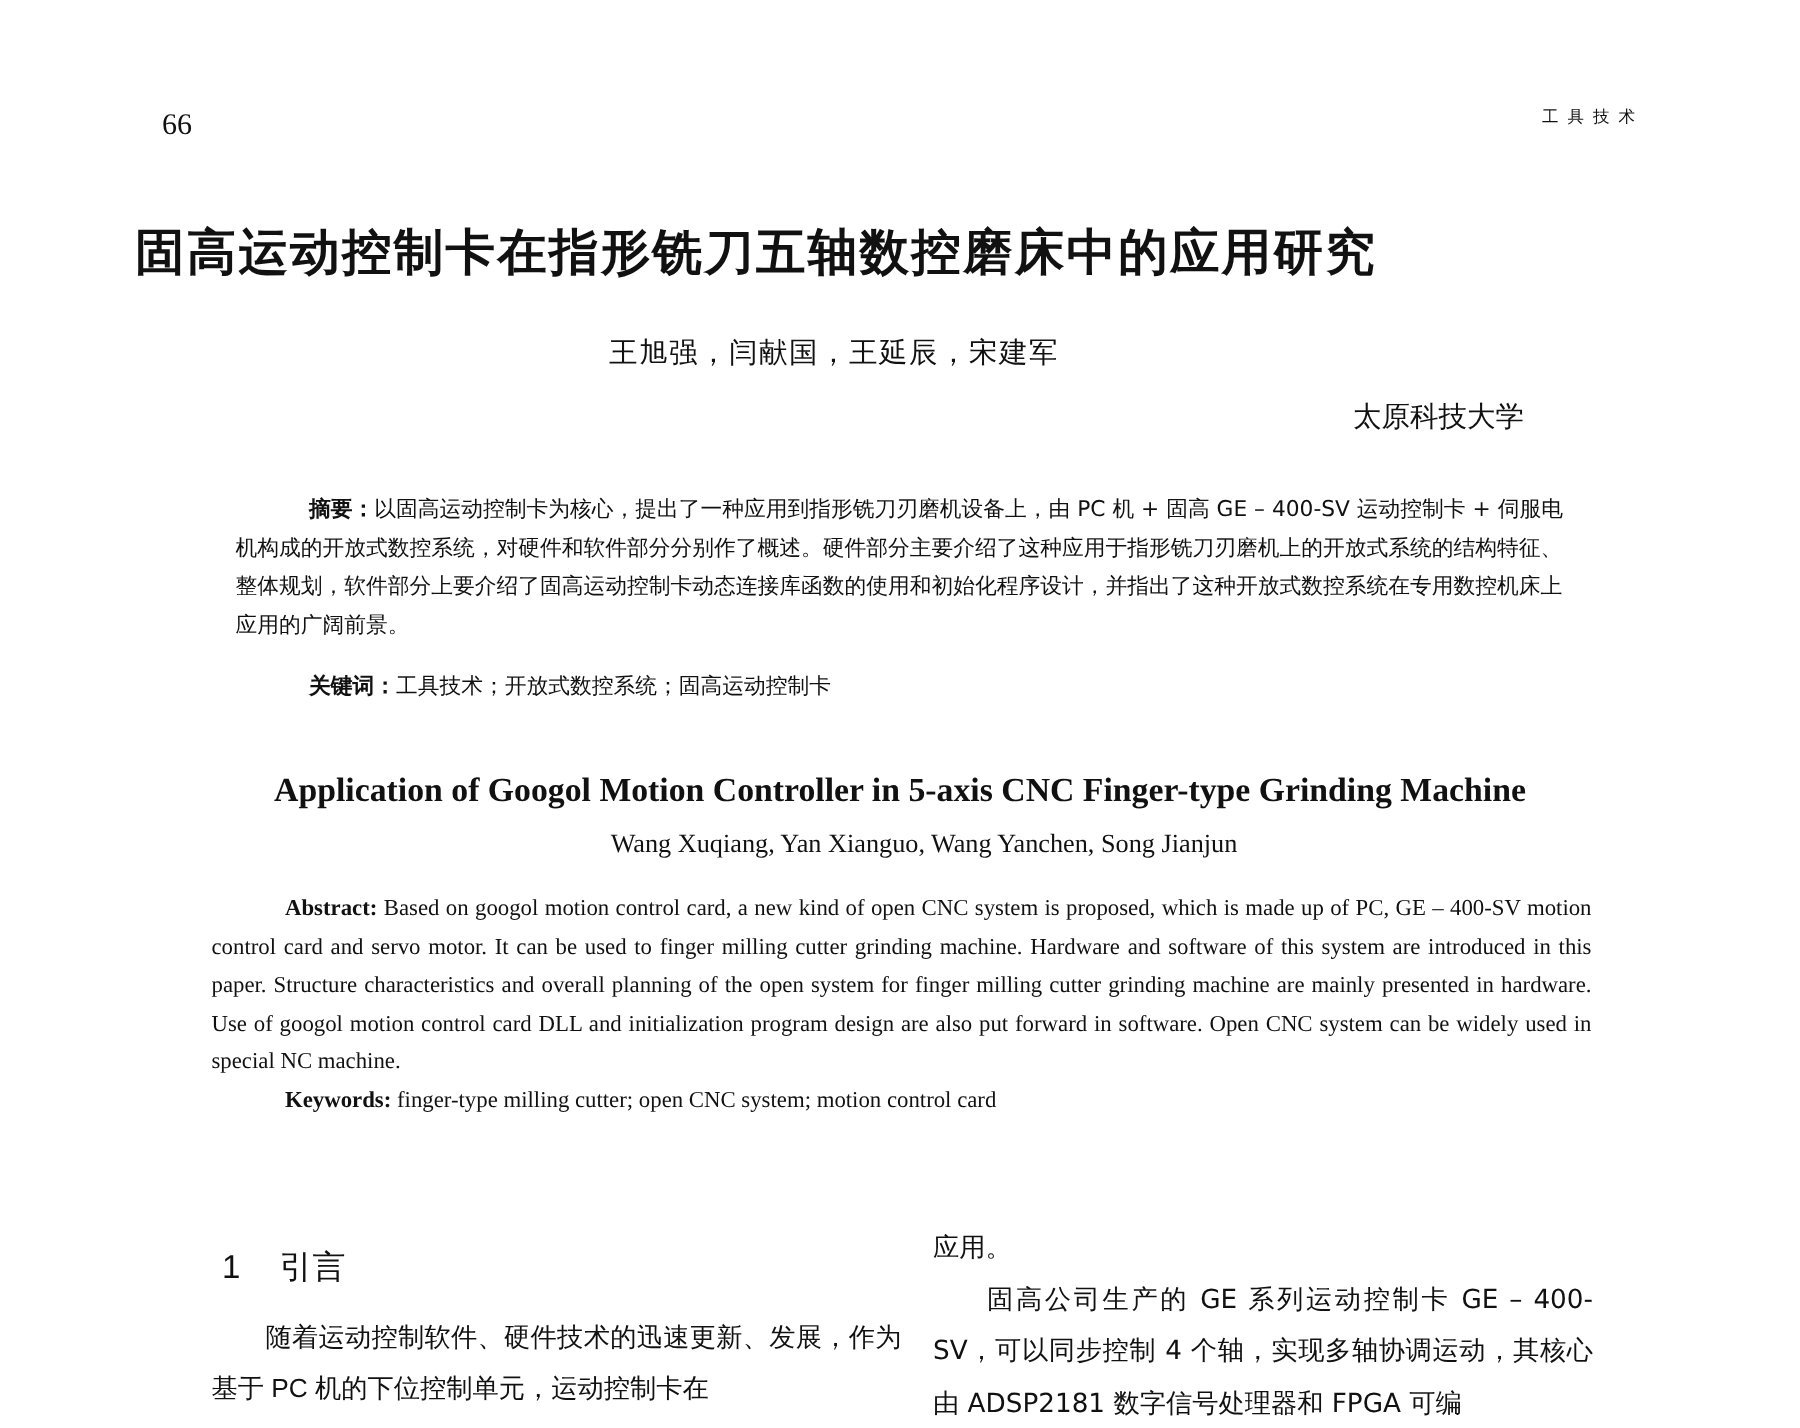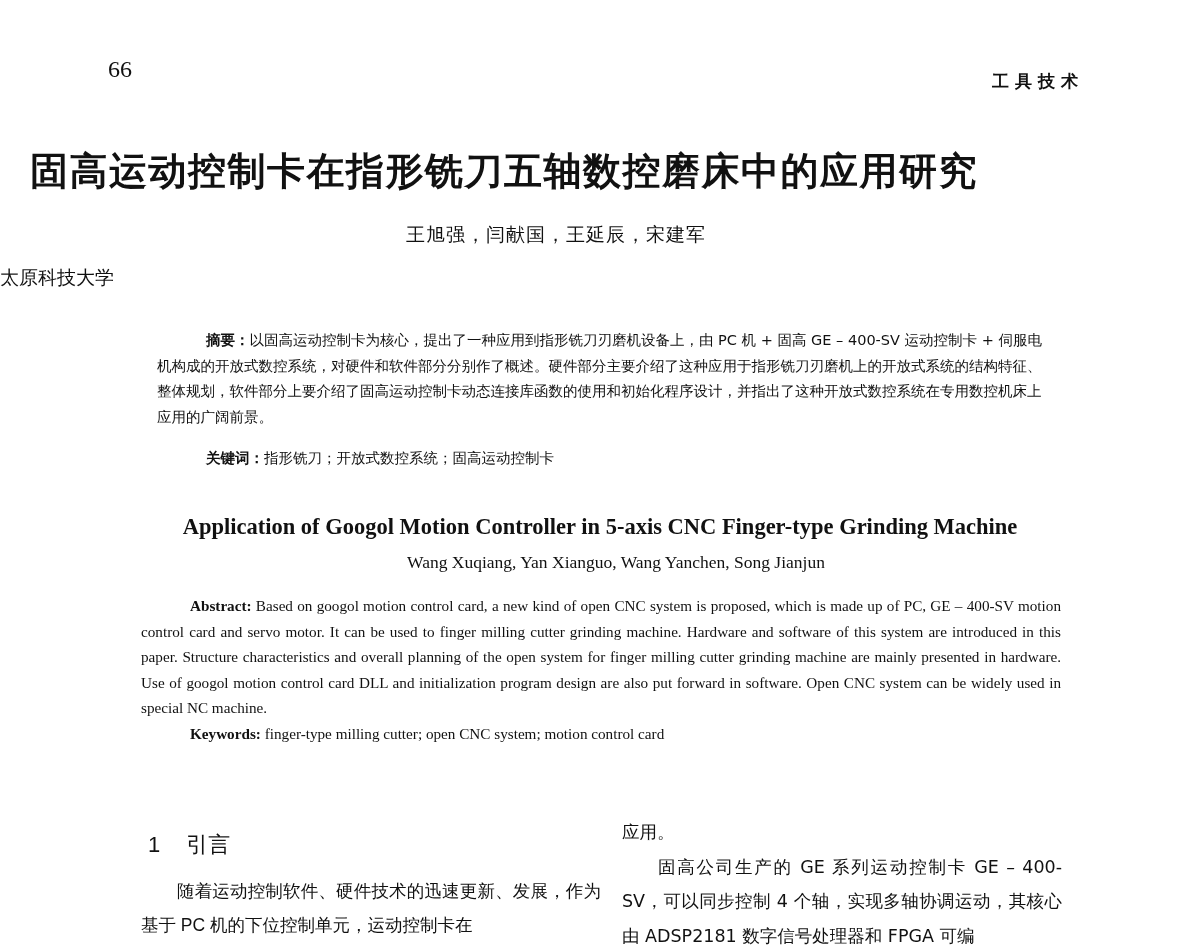--- a/index.html
+++ b/index.html
@@ -2,29 +2,29 @@
 <html><head>
 <meta charset="utf-8">
 <style>
   html, body { margin: 0; padding: 0; background: #ffffff; }
   body {
     width: 1200px; height: 952px; position: relative; overflow: hidden;
     color: #111111;
     font-family: "DejaVu Serif", "Liberation Serif", serif;
   }
   .abs { position: absolute; }
-  .page-num { left: 108px; top: 56px; font-size: 24px; font-family: "Liberation Serif", serif; }
-  .journal { right: 116px; top: 70px; font-size: 17px; letter-spacing: 6px; font-family: "DejaVu Sans", sans-serif; font-weight: bold; }
+  .page-num { left: 108px; top: 72px; font-size: 20px; font-family: "Liberation Serif", serif; }
+  .journal { right: 104px; top: 70px; font-size: 11px; letter-spacing: 6px; font-family: "DejaVu Sans", sans-serif; }
   .cn-title {
     left: 0; width: 1008px; top: 146px; text-align: center;
-    font-size: 38px; font-weight: bold; letter-spacing: 1.5px;
+    font-size: 33px; font-weight: bold; letter-spacing: 1.5px;
     font-family: "DejaVu Sans", sans-serif;
   }
   .cn-authors { left: 0; width: 1112px; top: 222px; text-align: center; font-size: 19px; letter-spacing: 1px; }
-  .cn-affil { left: 0; width: 1016px; top: 265px; text-align: left; font-size: 19px; font-family: "DejaVu Sans", sans-serif; }
+  .cn-affil { left: 0; width: 1016px; top: 265px; text-align: right; font-size: 19px; font-family: "DejaVu Sans", sans-serif; }
   .cn-abstract {
     left: 141px; width: 920px; top: 312px;
     font-size: 14.5px; line-height: 25.5px; font-family: "DejaVu Sans", sans-serif;
   }
   .cn-abstract p { margin: 16px; }
   .indent { text-indent: 49px; }
   .kw-row { padding-left: 49px; }
   .lbl { font-weight: bold; }
   .cls-gap { display: inline-block; width: 118px; }
   .en-title {
@@ -55,21 +55,21 @@
 
 <div class="abs page-num">66</div>
 <div class="abs journal">工具技术</div>
 
 <h1 class="abs cn-title" style="margin:0">固高运动控制卡在指形铣刀五轴数控磨床中的应用研究</h1>
 <div class="abs cn-authors">王旭强，闫献国，王延辰，宋建军</div>
 <div class="abs cn-affil">太原科技大学</div>
 
 <div class="abs cn-abstract">
   <p class="indent"><span class="lbl">摘要：</span><span>以固高运动控制卡为核心，提出了一种应用到指形铣刀刃磨机设备上，由 PC 机 + 固高 GE – 400-SV 运动控制卡 + 伺服电机构成的开放式数控系统，对硬件和软件部分分别作了概述。硬件部分主要介绍了这种应用于指形铣刀刃磨机上的开放式系统的结构特征、整体规划，软件部分上要介绍了固高运动控制卡动态连接库函数的使用和初始化程序设计，并指出了这种开放式数控系统在专用数控机床上应用的广阔前景。</span></p>
-  <p class="kw-row"><span class="lbl">关键词：</span><span>指形铣刀；开放式数控系统；固高运动控制卡</span></p>
+  <p class="kw-row"><span class="lbl">关键词：</span><span>工具技术；开放式数控系统；固高运动控制卡</span></p>
 </div>
 
 <h2 class="abs en-title" style="margin:0">Application of Googol Motion Controller in 5-axis CNC Finger-type Grinding Machine</h2>
 <div class="abs en-authors">Wang Xuqiang, Yan Xianguo, Wang Yanchen, Song Jianjun</div>
 
 <div class="abs en-abstract">
   <p class="indent"><b>Abstract:</b> <span>Based on googol motion control card, a new kind of open CNC system is proposed, which is made up of PC, GE – 400-SV motion control card and servo motor. It can be used to finger milling cutter grinding machine. Hardware and software of this system are introduced in this paper. Structure characteristics and overall planning of the open system for finger milling cutter grinding machine are mainly presented in hardware. Use of googol motion control card DLL and initialization program design are also put forward in software. Open CNC system can be widely used in special NC machine.</span></p>
   <p class="indent"><b>Keywords:</b> <span>finger-type milling cutter; open CNC system; motion control card</span></p>
 </div>
 

